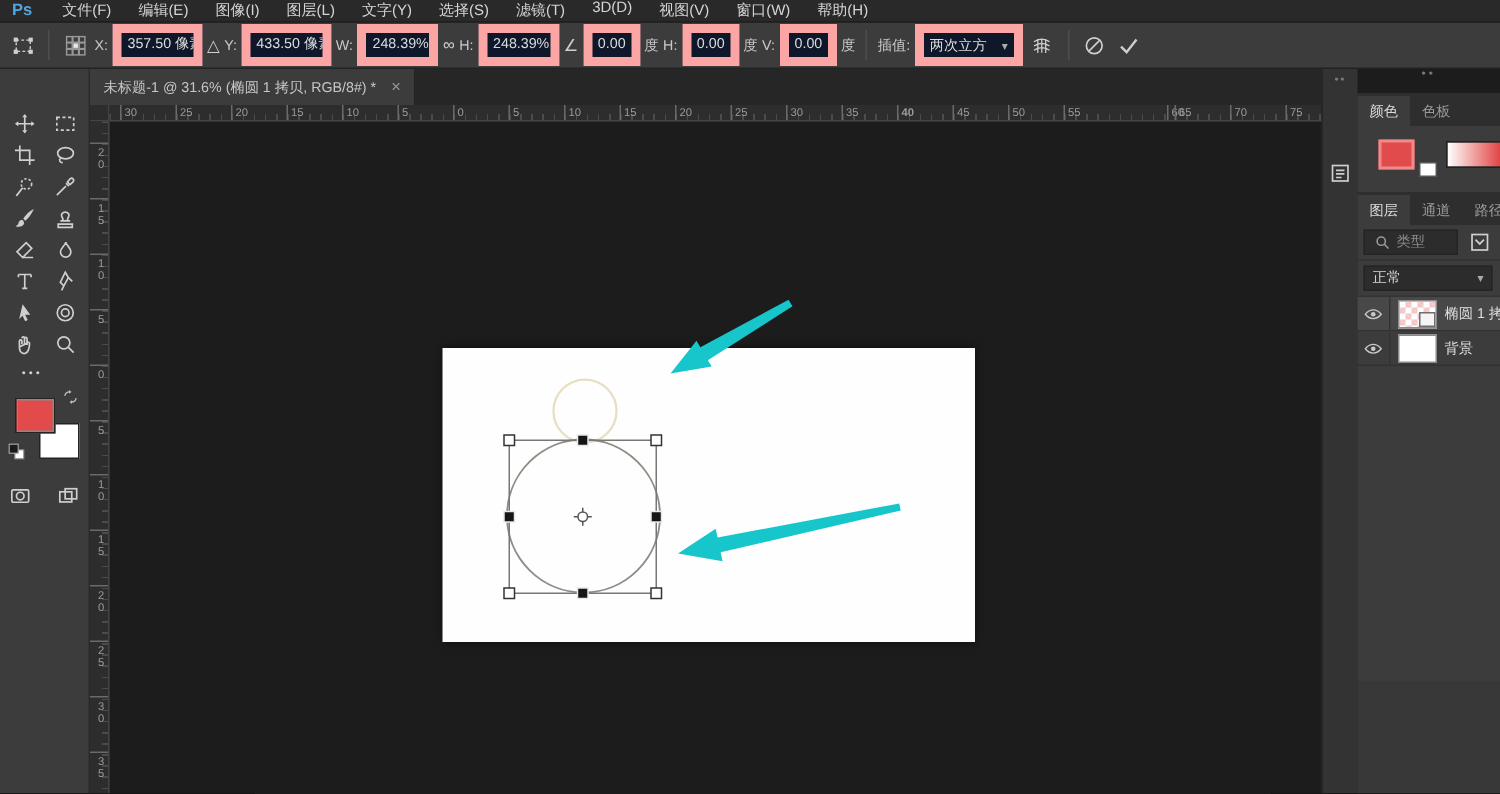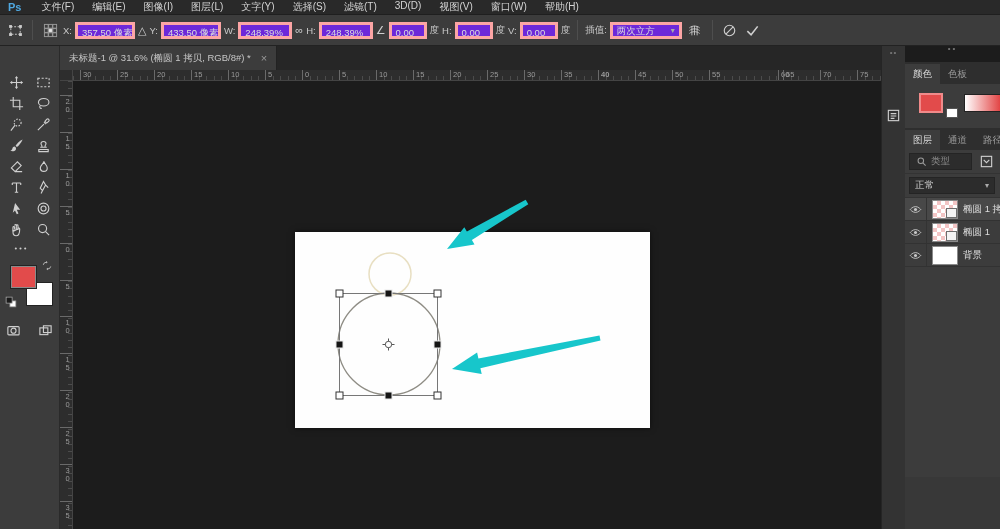--- a/index.html
+++ b/index.html
@@ -7,21 +7,21 @@
   body{font-family:"Liberation Sans","DejaVu Sans",sans-serif;-webkit-font-smoothing:antialiased}
   .page{position:relative;width:1000px;height:529px;overflow:hidden;background:#1c1c1c}
 
   
   .menubar{position:absolute;left:0;top:0;width:1000px;height:15px;background:#292929;display:flex;align-items:center;z-index:9;border-bottom:1px solid #1f1f1f}
   .ps-logo{color:#4fa8e0;font-weight:bold;font-size:11px;padding:0 11px 0 8px;letter-spacing:0}
   .menu-item{color:#d4d4d4;font-size:10px;padding:4px 9px;white-space:nowrap;cursor:default}
 
   
   .optionsbar{position:absolute;left:0;top:15px;width:1000px;height:31px;background:#3c3c3c;border-bottom:1px solid #222;display:flex;align-items:center;gap:3px;padding:0 5px;color:#c9c9c9;font-size:9.5px;z-index:8}
-  .field{background:#6d28d9;border:3px solid #fca5a5;height:17px;line-height:15px;padding:0 4px;color:#dcdcdc;white-space:nowrap;overflow:hidden}
+  .field{background:#0f172a;border:6px solid #fca5a5;height:28px;line-height:15px;padding:0 4px;color:#dcdcdc;white-space:nowrap;overflow:hidden}
   .f-xy{width:60px}.f-wh{width:54px}.f-sk{width:38px}
   .opt-sep{width:1px;height:20px;background:#4e4e4e;margin:0 4px}
   .icon-btn{display:flex;align-items:center;justify-content:center;width:20px;height:20px;flex:none}
   .glyph{color:#cfcfcf;font-size:11px}
   .dd{display:flex;justify-content:space-between;align-items:center;width:72px}
   .dd .chev{color:#aaa;font-size:8px;margin-left:3px}
   .opt-label{white-space:nowrap}
 
   
   .tabbar{position:absolute;left:60px;top:46px;width:821px;height:24px;background:#262626;display:flex;align-items:flex-end;z-index:2}
@@ -445,32 +445,20 @@
           </span>
           <span class="layer-name">椭圆 1 拷贝</span>
         </div>
         <div class="layer-row">
           <span class="eye-cell">
             <svg viewBox="0 0 16 16" width="13" height="13" fill="none" stroke="#c9c9c9" stroke-width="1.1">
               <path d="M1.5 8S4.3 4.4 8 4.4 14.5 8 14.5 8 11.7 11.6 8 11.6 1.5 8 1.5 8z"></path>
               <circle cx="8" cy="8" r="1.9" fill="#c9c9c9" stroke="none"></circle>
             </svg>
           </span>
-          <span class="thumb checker">
-            <span class="badge"></span>
-          </span>
-          <span class="layer-name">椭圆 1</span>
-        </div>
-        <div class="layer-row">
-          <span class="eye-cell">
-            <svg viewBox="0 0 16 16" width="13" height="13" fill="none" stroke="#c9c9c9" stroke-width="1.1">
-              <path d="M1.5 8S4.3 4.4 8 4.4 14.5 8 14.5 8 11.7 11.6 8 11.6 1.5 8 1.5 8z"></path>
-              <circle cx="8" cy="8" r="1.9" fill="#c9c9c9" stroke="none"></circle>
-            </svg>
-          </span>
           <span class="thumb"></span>
           <span class="layer-name">背景</span>
         </div>
       </div>
     <div class="panel-rest"></div>
   </div>
 
 </div>
 
 </body></html>

